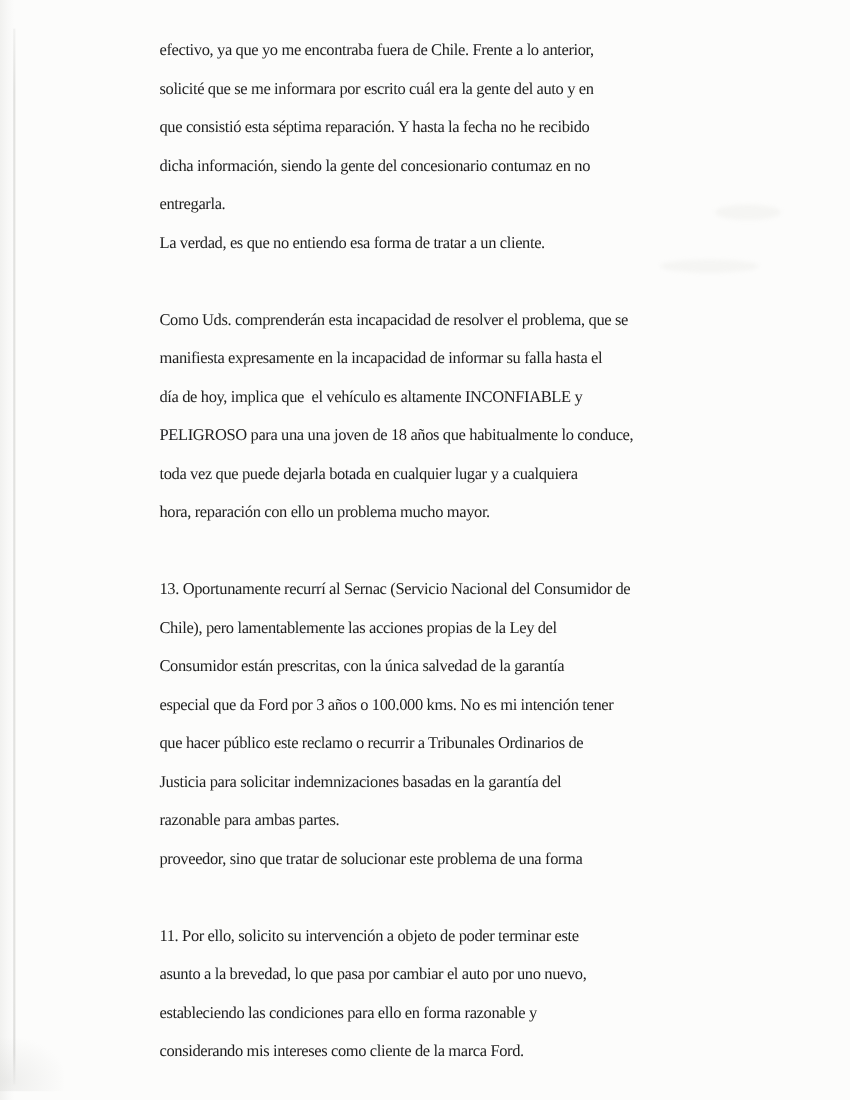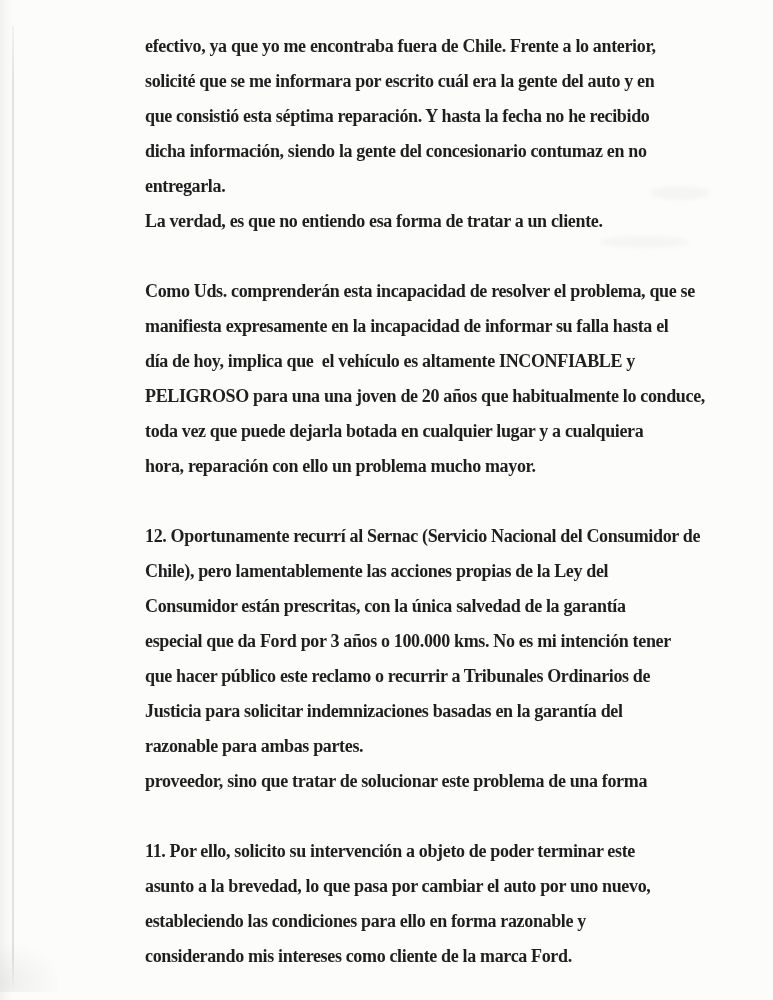--- a/index.html
+++ b/index.html
@@ -55,24 +55,23 @@
     filter: blur(2px);
   }
   .scan-smudge-1 { left: 650px; top: 186px; width: 60px; height: 14px; }
   .scan-smudge-2 { left: 600px; top: 236px; width: 90px; height: 12px; }
 
   .text-block {
     position: absolute;
     left: 145px;
     top: 29px;
     color: var(--text-color, #1f1f1f);
-    font-size: 18px;
+    font-size: 15px;
     line-height: 35px;
     letter-spacing: -0.35px;
-    font-weight: bold;
   }
   .para { margin: 0; }
   .para + .para { margin-top: 35px; }
   .line {
     white-space: pre;
     height: 35px;
   }
 </style>
 </head>
 <body>
@@ -89,26 +88,26 @@
         <div class="line">solicité que se me informara por escrito cuál era la gente del auto y en</div>
         <div class="line">que consistió esta séptima reparación. Y hasta la fecha no he recibido</div>
         <div class="line">dicha información, siendo la gente del concesionario contumaz en no</div>
         <div class="line">entregarla.</div>
         <div class="line">La verdad, es que no entiendo esa forma de tratar a un cliente.</div>
       </div>
       <div class="para">
         <div class="line">Como Uds. comprenderán esta incapacidad de resolver el problema, que se</div>
         <div class="line">manifiesta expresamente en la incapacidad de informar su falla hasta el</div>
         <div class="line">día de hoy, implica que  el vehículo es altamente INCONFIABLE y</div>
-        <div class="line">PELIGROSO para una una joven de 20 años que habitualmente lo conduce,</div>
+        <div class="line">PELIGROSO para una una joven de 18 años que habitualmente lo conduce,</div>
         <div class="line">toda vez que puede dejarla botada en cualquier lugar y a cualquiera</div>
         <div class="line">hora, reparación con ello un problema mucho mayor.</div>
       </div>
       <div class="para">
-        <div class="line">12. Oportunamente recurrí al Sernac (Servicio Nacional del Consumidor de</div>
+        <div class="line">13. Oportunamente recurrí al Sernac (Servicio Nacional del Consumidor de</div>
         <div class="line">Chile), pero lamentablemente las acciones propias de la Ley del</div>
         <div class="line">Consumidor están prescritas, con la única salvedad de la garantía</div>
         <div class="line">especial que da Ford por 3 años o 100.000 kms. No es mi intención tener</div>
         <div class="line">que hacer público este reclamo o recurrir a Tribunales Ordinarios de</div>
         <div class="line">Justicia para solicitar indemnizaciones basadas en la garantía del</div>
         <div class="line">razonable para ambas partes.</div>
         <div class="line">proveedor, sino que tratar de solucionar este problema de una forma</div>
       </div>
       <div class="para">
         <div class="line">11. Por ello, solicito su intervención a objeto de poder terminar este</div>

